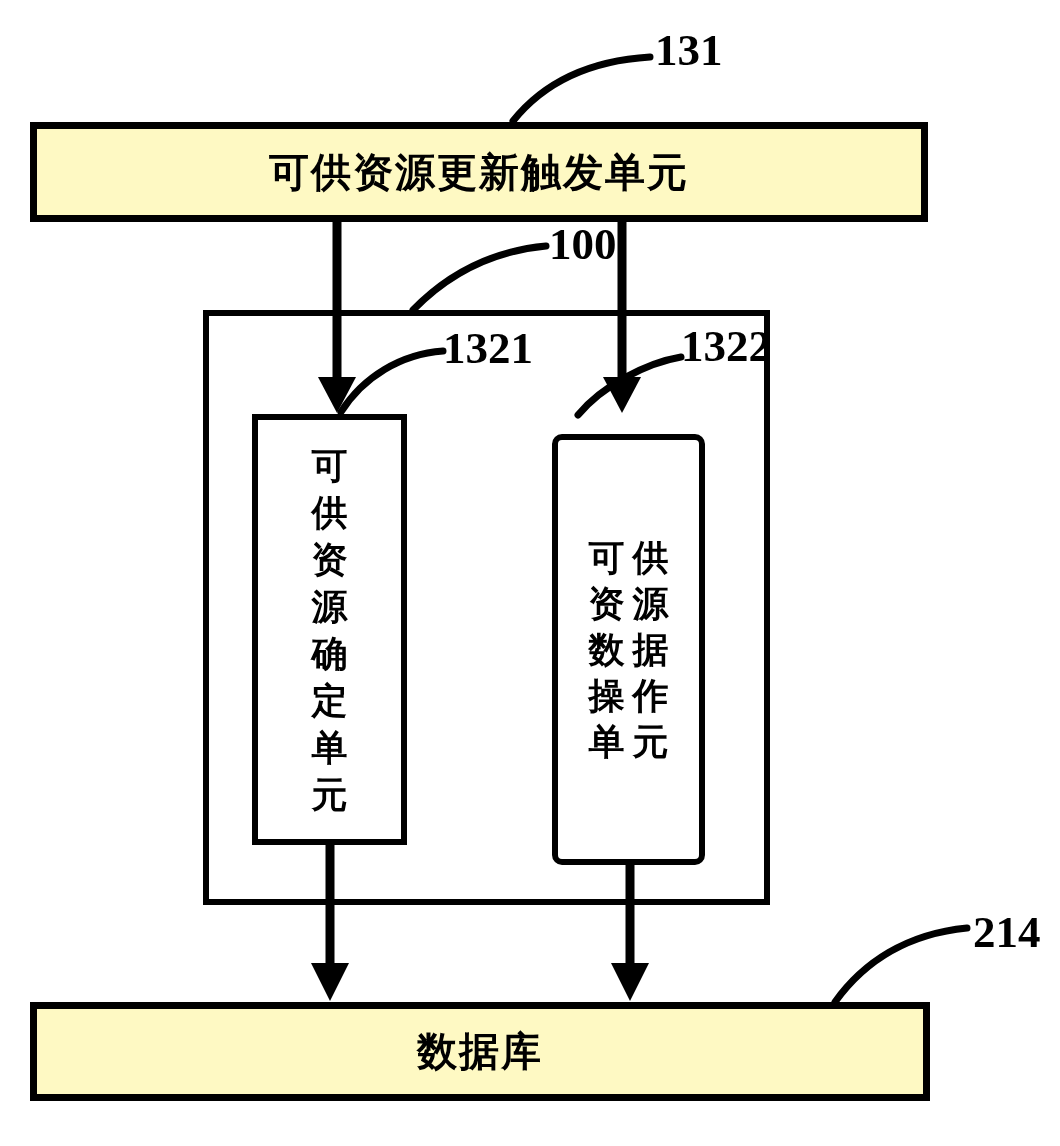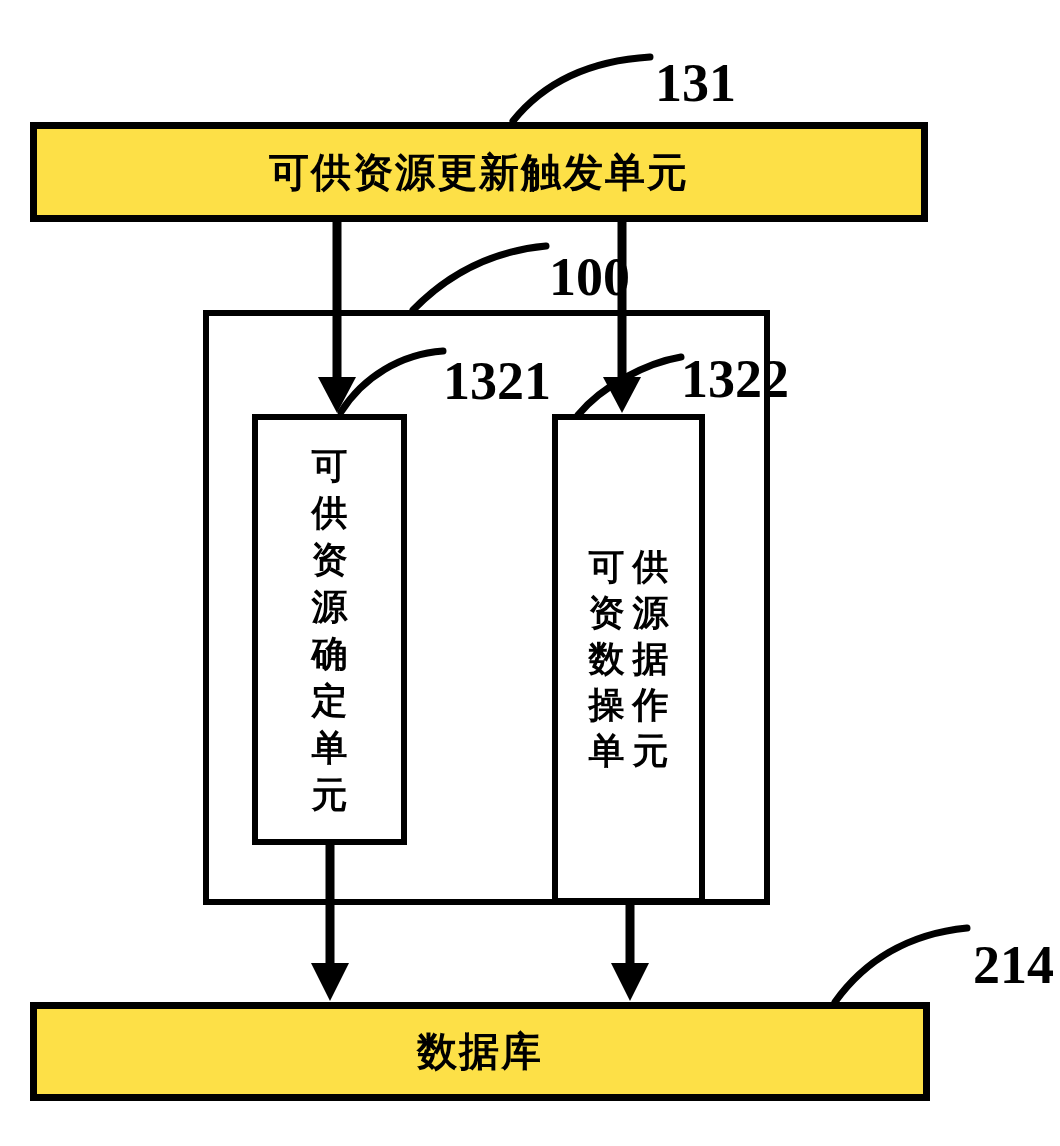--- a/index.html
+++ b/index.html
@@ -7,21 +7,21 @@
     position:relative;
     width:1060px;height:1146px;
     background:#ffffff;
     font-family:"Liberation Sans", sans-serif;
     color:#000000;
     overflow:hidden;
   }
   .box{
     position:absolute;
     border:7px solid #000000;
-    background:#fde047;
+    background:#fef9c3;
     box-sizing:border-box;
     display:flex;
     align-items:center;
     justify-content:center;
   }
   .box-label{
     font-size:40px;
     font-weight:bold;
     letter-spacing:2px;
     white-space:nowrap;
@@ -54,25 +54,24 @@
     font-weight:bold;
     line-height:46px;
     letter-spacing:8px;
     text-indent:8px;
     text-align:center;
     white-space:nowrap;
   }
   .ref-num{
     position:absolute;
     font-family:"Liberation Serif", serif;
-    font-size:54px;
+    font-size:45px;
     font-weight:bold;
     line-height:1;
     white-space:nowrap;
-    margin-top:28px;
   }
   svg.overlay{
     position:absolute;
     left:0;top:0;
     width:1060px;height:1146px;
     pointer-events:none;
   }
   svg.overlay path, svg.overlay line{
     stroke:#000000;
     fill:none;
@@ -121,21 +120,21 @@
     <div class="vline">可</div>
     <div class="vline">供</div>
     <div class="vline">资</div>
     <div class="vline">源</div>
     <div class="vline">确</div>
     <div class="vline">定</div>
     <div class="vline">单</div>
     <div class="vline">元</div>
   </div>
 
-  <div class="inner-box" style="left:552px;top:414px;width:153px;height:490px;">
+  <div class="inner-box" style="left:552px;top:434px;width:153px;height:431px;border-radius:10px;">
     <div class="vline2">可供</div>
     <div class="vline2">资源</div>
     <div class="vline2">数据</div>
     <div class="vline2">操作</div>
     <div class="vline2">单元</div>
   </div>
 
   <div class="box" style="left:30px;top:1002px;width:900px;height:99px;">
     <span class="box-label">数据库</span>
   </div>

